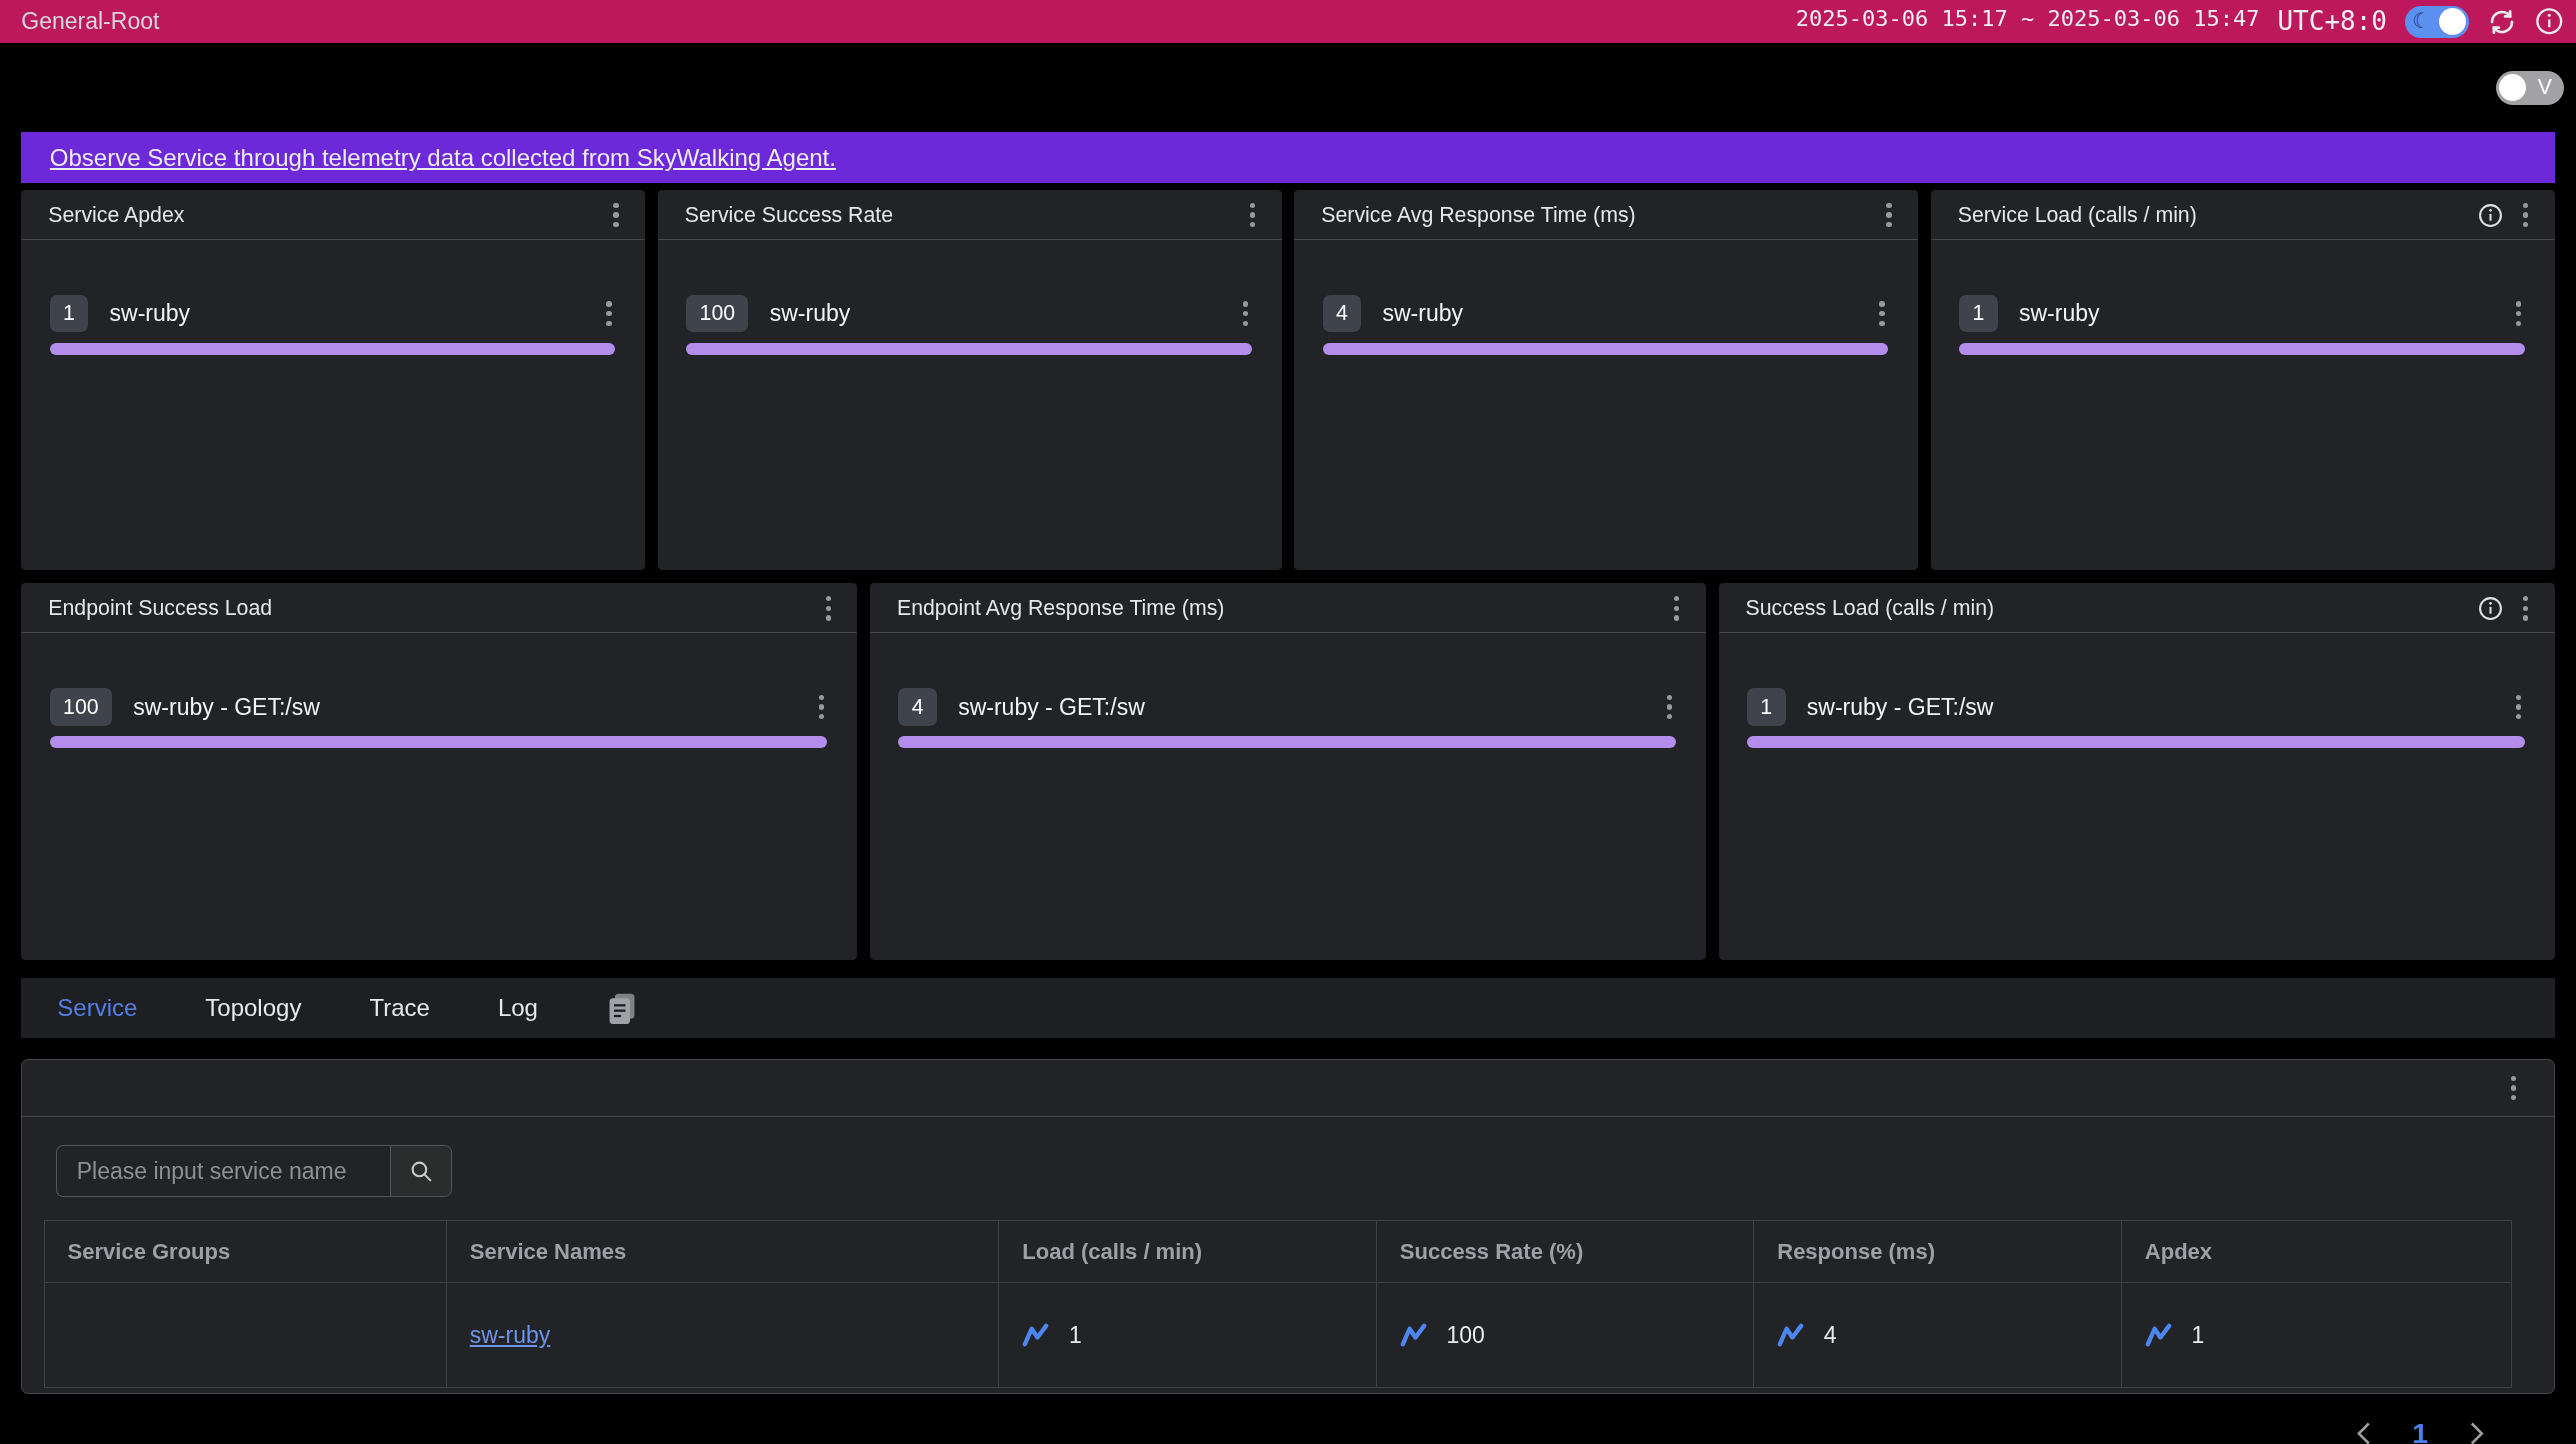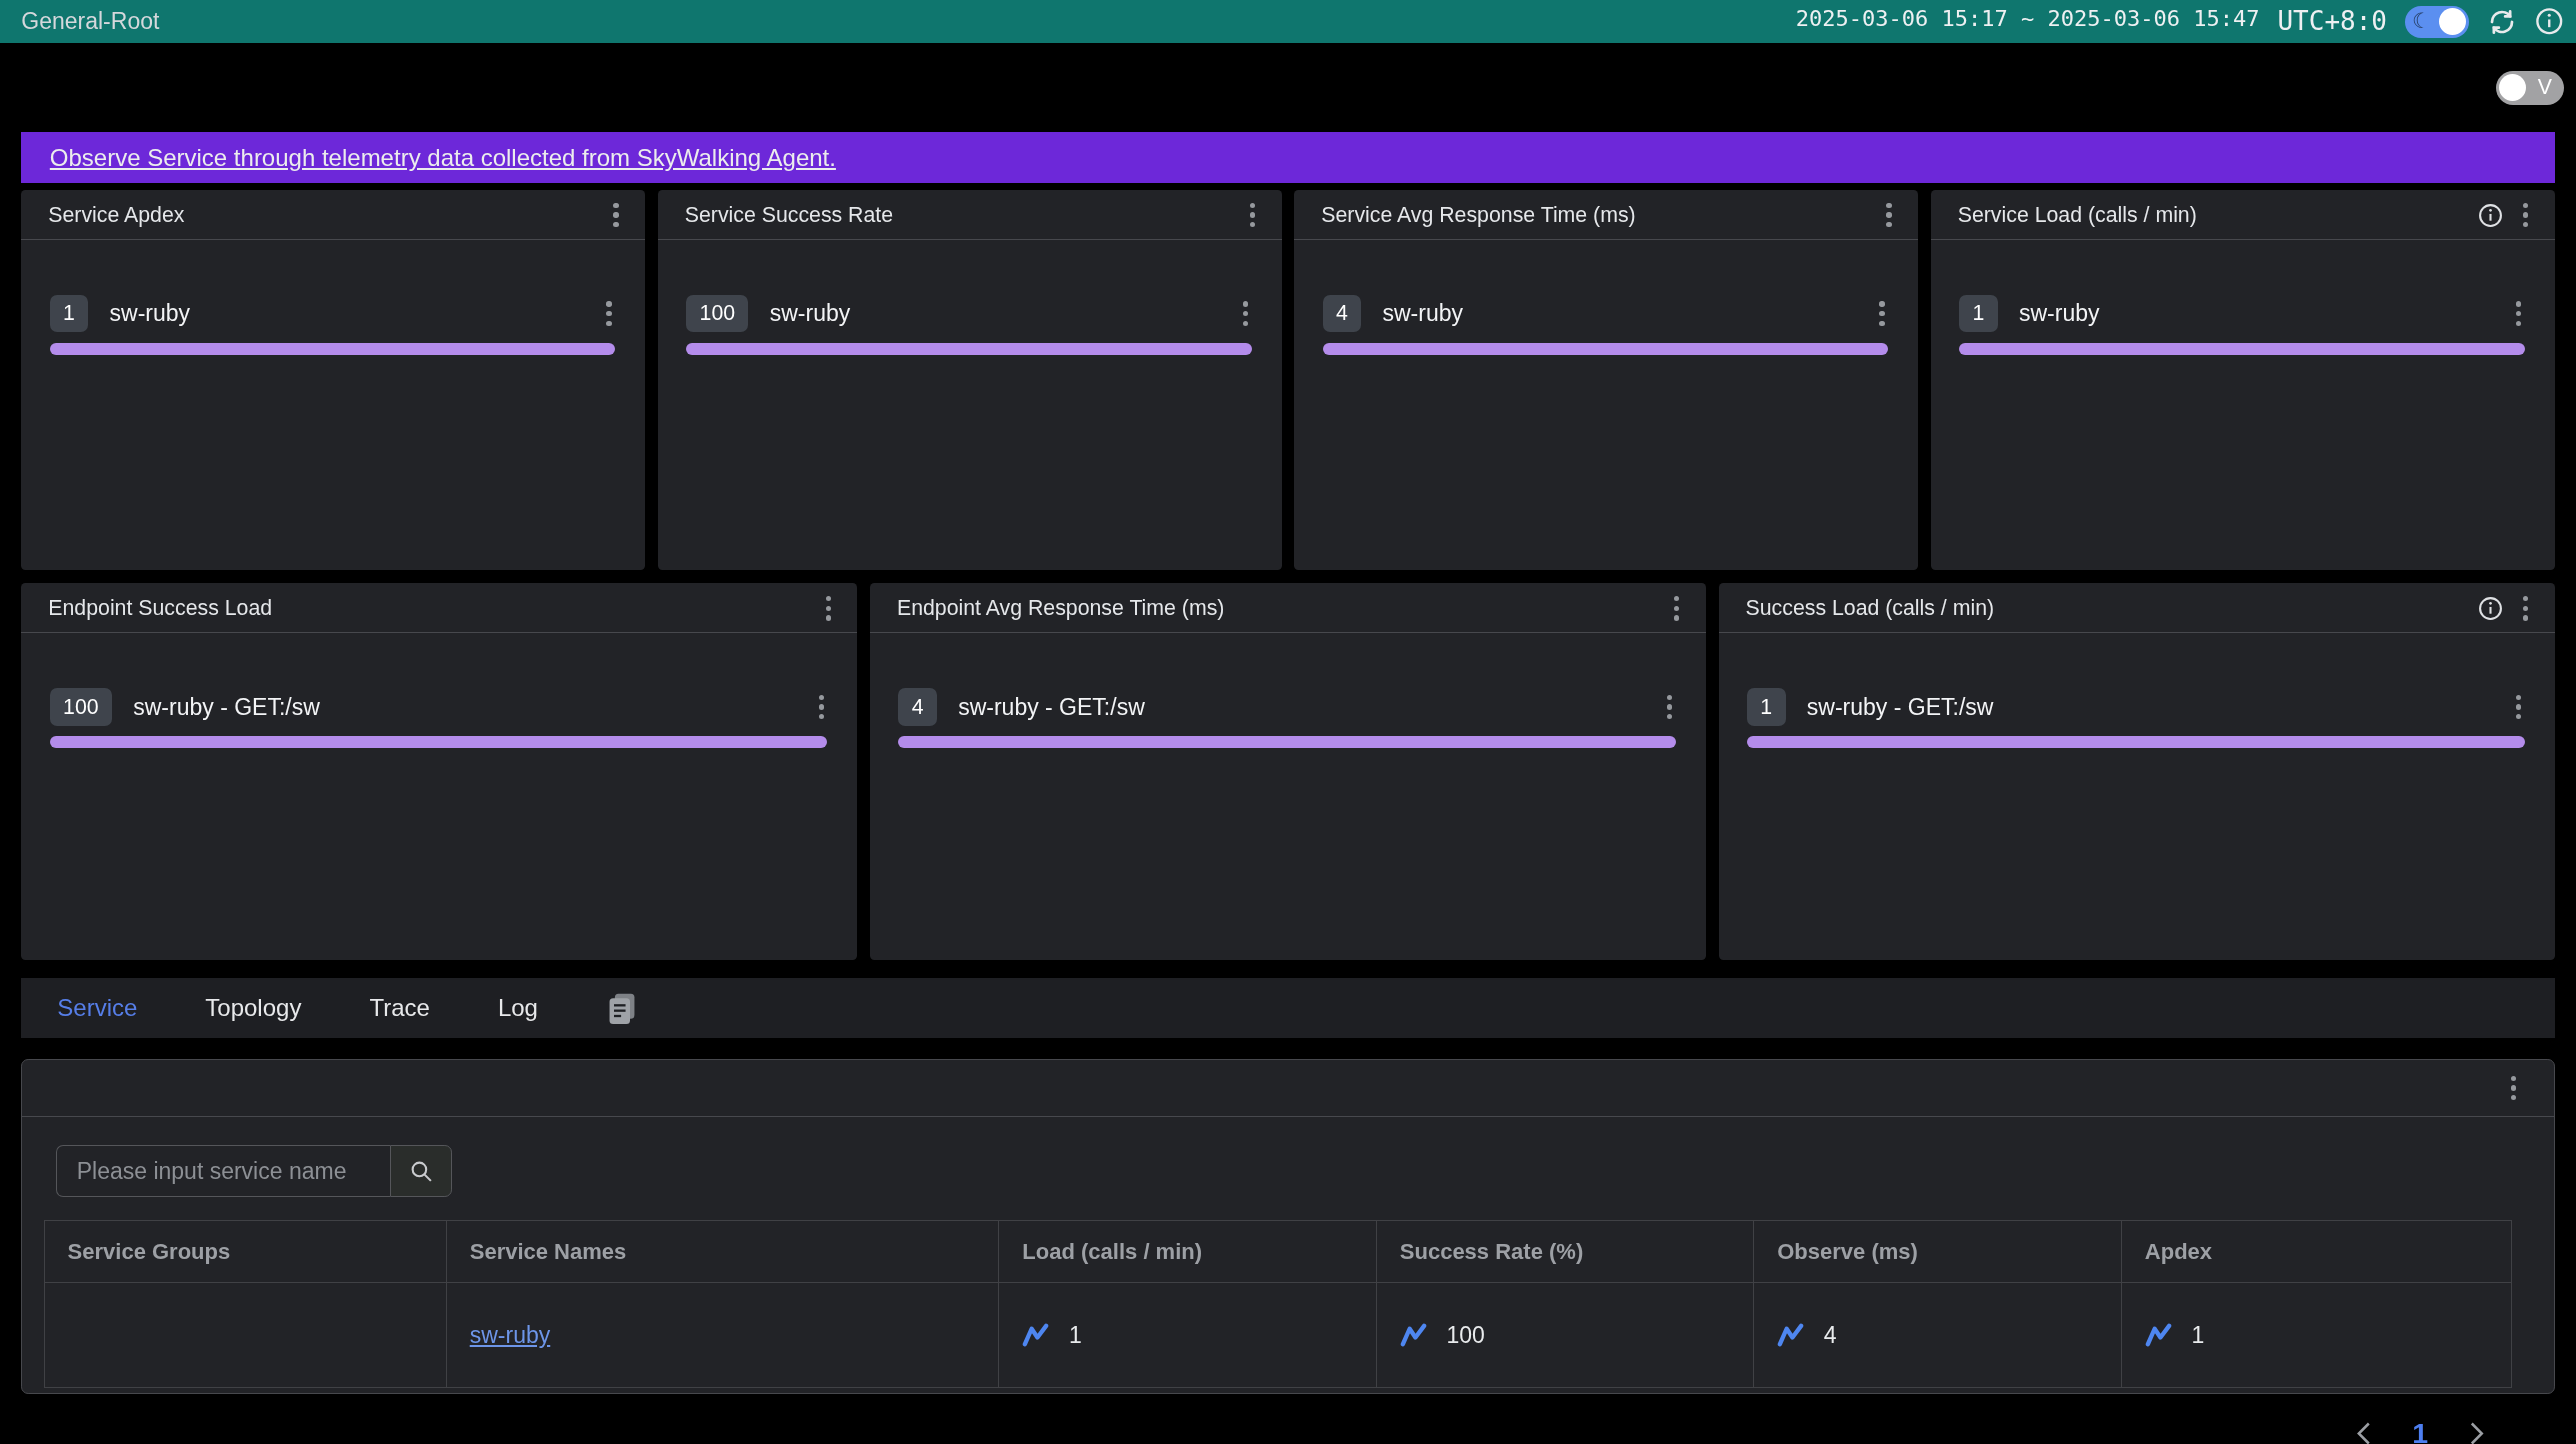--- a/index.html
+++ b/index.html
@@ -1,20 +1,20 @@
 <!DOCTYPE html>
 <html style="font-size:14.2px"><head>
 <meta charset="utf-8">
 <style>
   * { margin:0; padding:0; box-sizing:border-box; }
   html,body { width:2576px; height:1445px; overflow:hidden; background:#000;
     font-family:"Liberation Sans", sans-serif; color:#e9eaec; }
 
   
-  .topbar { height:43px; background:#0f766e; display:flex; align-items:center;
+  .topbar { height:43px; background:#be185d; display:flex; align-items:center;
     justify-content:space-between; padding:0 12.5px 0 21.3px; }
   .topbar-title { font-size:23px; color:#d5d8dc; }
   .topbar-right { display:flex; gap:18px; }
   .time-text { font-family:"DejaVu Sans Mono", monospace; font-size:22px; color:#eef0f2; }
   .tz-text { font-family:"DejaVu Sans Mono", monospace; font-size:26px; color:#eef0f2; }
 
   .toggle { border-radius:17px; display:flex; align-items:center; position:relative; cursor:pointer; }
   .toggle.dark { width:64px; height:32px; background:#5b8ff0; }
   .toggle.dark .knob { position:absolute; right:2.7px; width:27px; height:27px; border-radius:50%; background:#fff; }
   .toggle.dark .moon { position:absolute; left:7.1px; font-size:21.3px; line-height:1; color:#274067; }
@@ -371,21 +371,21 @@
           <col style="width:15.3%">
             <col style="width:14.9%">
             <col style="width:15.8%">
         </colgroup>
         <thead>
           <tr>
             <th>Service Groups</th>
             <th>Service Names</th>
             <th>Load (calls / min)</th>
             <th>Success Rate (%)</th>
-            <th>Observe (ms)</th>
+            <th>Response (ms)</th>
             <th>Apdex</th>
           </tr>
         </thead>
         <tbody>
           <tr>
             <td></td>
             <td>
               <a class="svc-link">sw-ruby</a>
             </td>
             <td>

